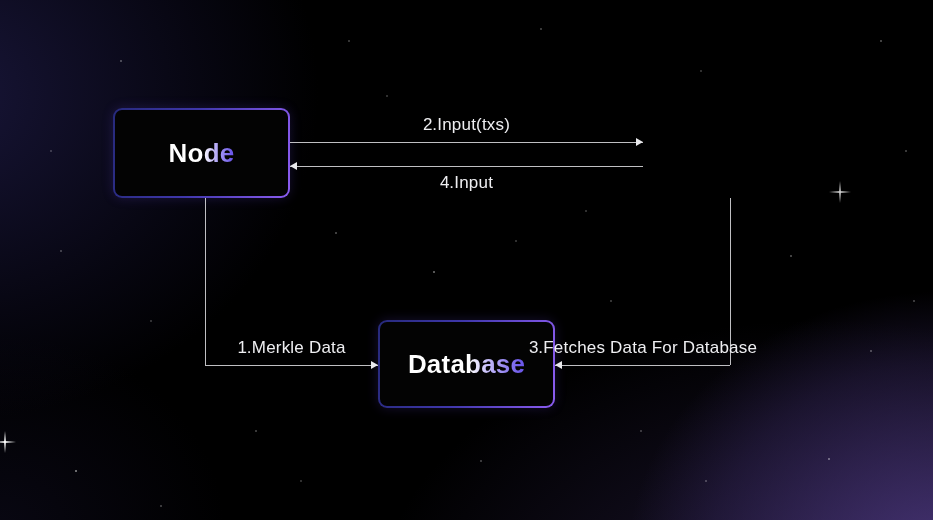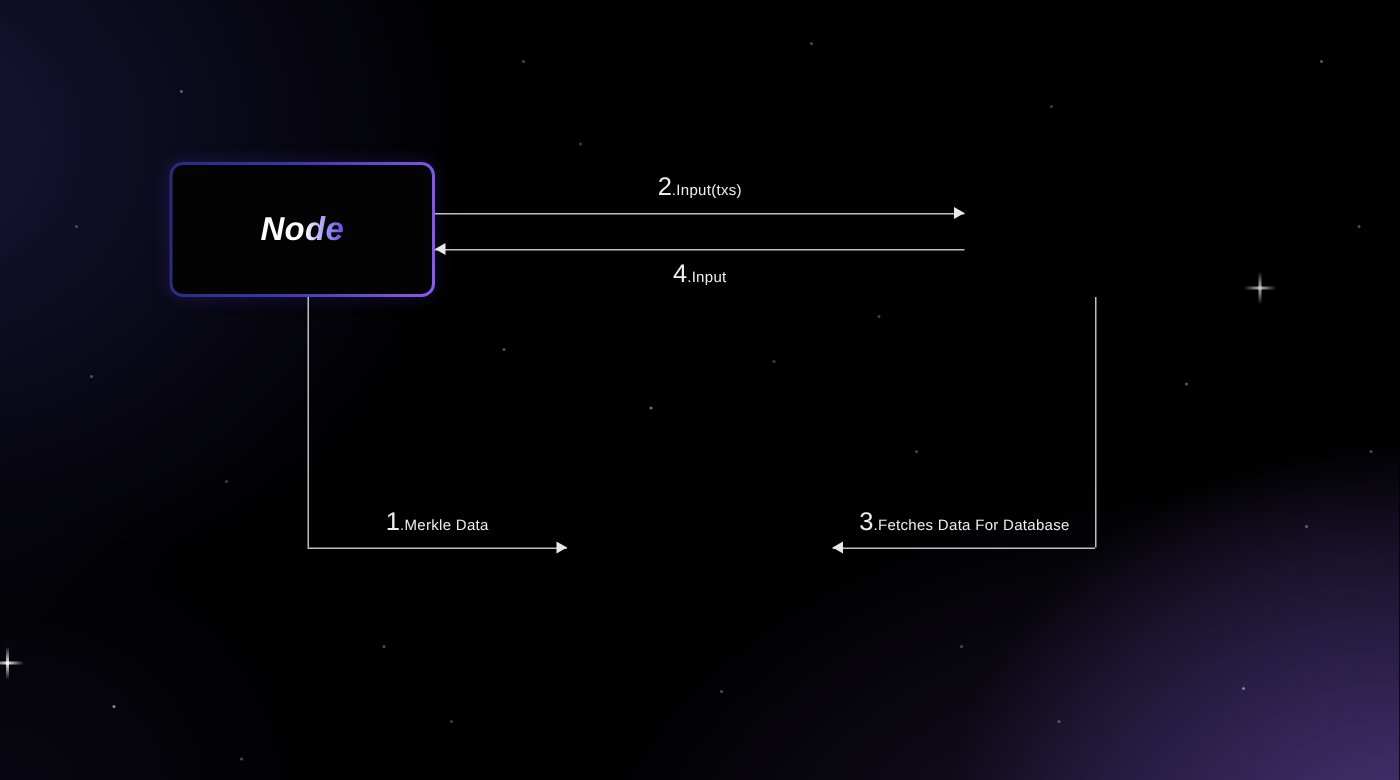--- a/index.html
+++ b/index.html
@@ -54,28 +54,27 @@
     background: linear-gradient(100deg, #272a7c 0%, #3f37ab 45%, #8b5cf0 100%);
     box-shadow: 0 0 12px rgba(100, 70, 220, 0.22);
   }
   .box-inner {
     width: 100%; height: 100%;
     border-radius: 7px;
     background: #030303;
     display: flex; align-items: center; justify-content: center;
   }
   .box-label {
-    font-size: 22px;
+    font-size: 26px;
     font-weight: 700;
     letter-spacing: 0.2px;
     background: linear-gradient(90deg, #ffffff 0%, #ffffff 52%, #b9aef8 72%, #6d59e9 96%);
     -webkit-background-clip: text;
     background-clip: text;
     color: transparent;
-    font-style: italic;
     -webkit-text-fill-color: transparent;
   }
   .box-node     { left: 113px; top: 108px; width: 177px; height: 90px; }
   .box-zkprover { left: 643px; top: 108px; width: 175px; height: 90px; }
   .box-database { left: 378px; top: 320px; width: 177px; height: 88px; }
 
   
   .line { position: absolute; background: rgba(225,225,228,0.85); }
   .line-h { height: 1px; }
   .line-v { width: 1px; }
@@ -99,21 +98,21 @@
   .edge-label {
     position: absolute;
     color: #eeeef1;
     white-space: nowrap;
     text-align: center;
     display: flex;
     align-items: baseline;
     justify-content: center;
   }
   .edge-label .num { font-size: 17px; font-weight: 500; }
-  .edge-label .rest { font-size: 10px; font-weight: 400; letter-spacing: 0.2px; }
+  .edge-label .rest { font-size: 17px; font-weight: 400; letter-spacing: 0.2px; }
   .label-edge2 { left: 290px; top: 115px; width: 353px; }
   .label-edge4 { left: 290px; top: 173px; width: 353px; }
   .label-edge1 { left: 205px; top: 338px; width: 173px; }
   .label-edge3 { left: 543px; top: 338px; width: 200px; }
 </style>
 </head>
 <body>
 
 <div class="stage">
 
@@ -121,20 +120,25 @@
   <div class="sparkle sparkle-1"></div>
   <div class="sparkle sparkle-2"></div>
 
   <div class="box box-node">
     <div class="box-inner">
       <span class="box-label">Node</span>
     </div>
   </div>
 
 
+  <div class="box box-database">
+    <div class="box-inner">
+      <span class="box-label">Database</span>
+    </div>
+  </div>
 
   <div class="line line-h edge2-line"></div>
   <div class="arrow arrow-right edge2-arrow"></div>
   <div class="edge-label label-edge2">
     <span class="num">2</span>
       <span class="rest">.Input(txs)</span>
   </div>
 
   <div class="line line-h edge4-line"></div>
   <div class="arrow arrow-left edge4-arrow"></div>

